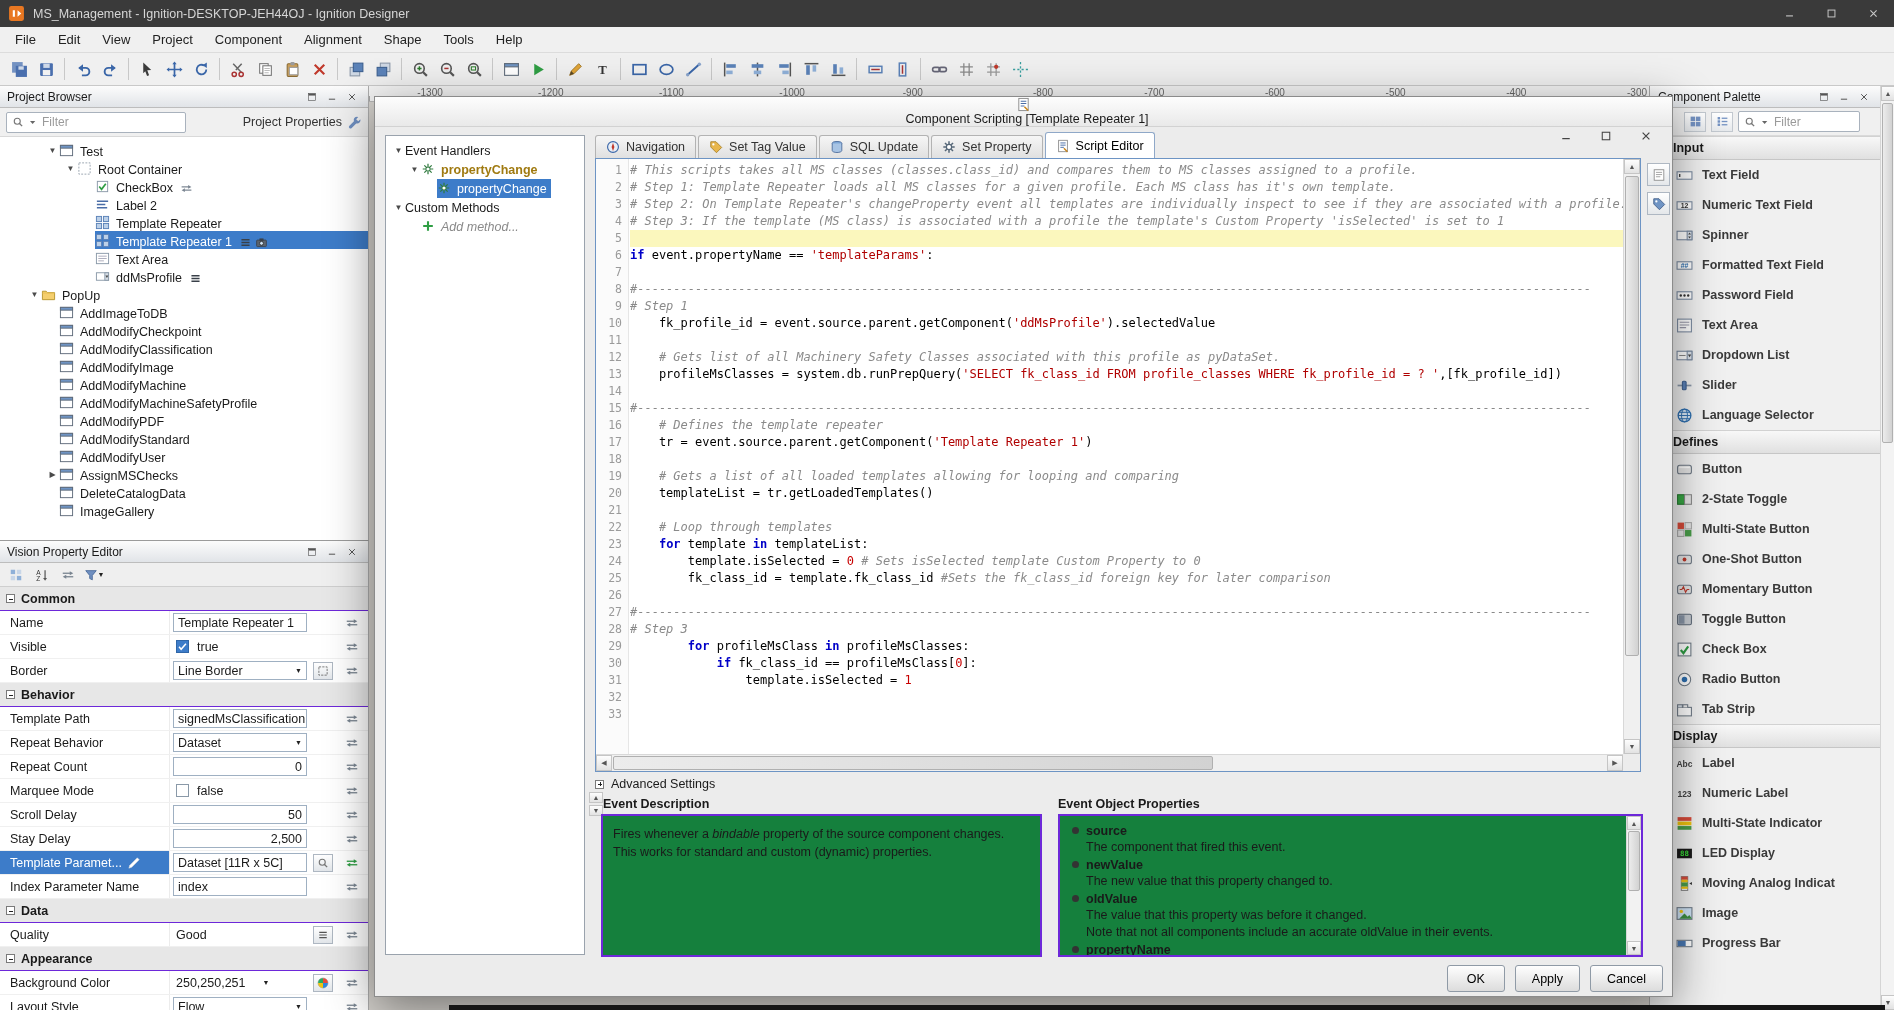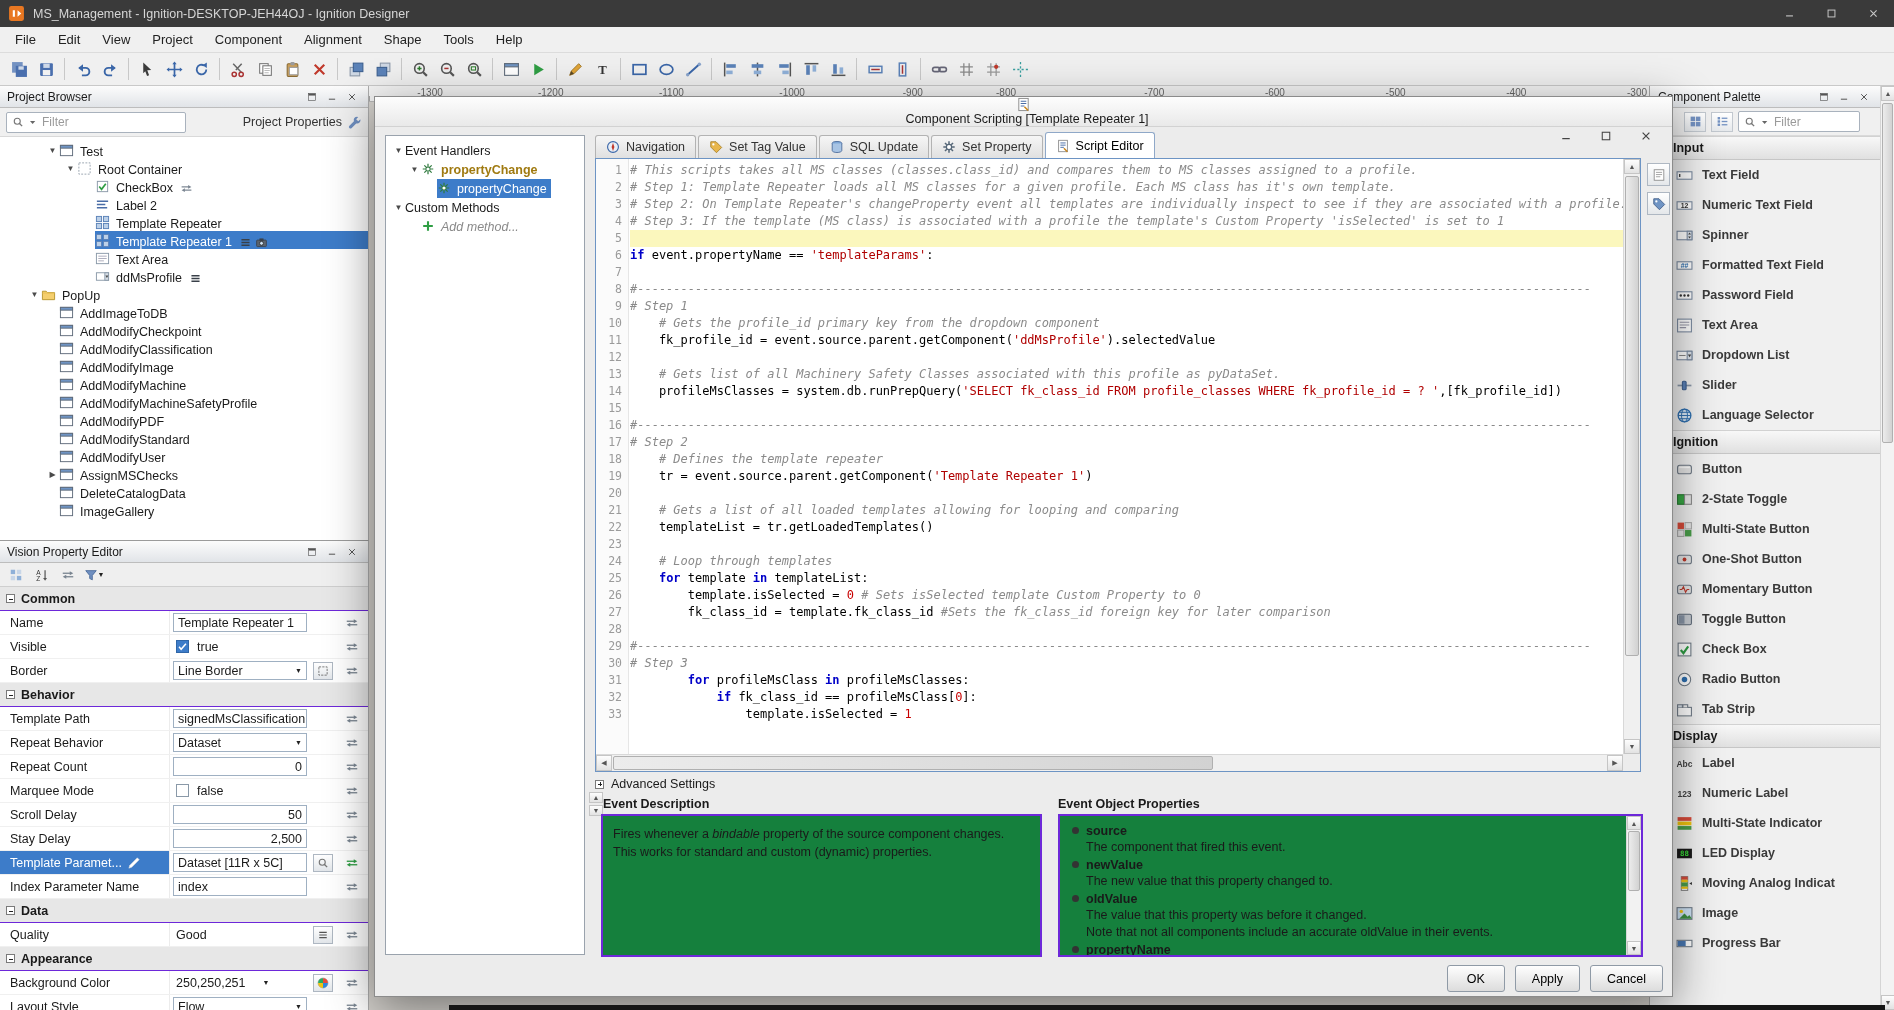--- a/index.html
+++ b/index.html
@@ -429,21 +429,21 @@
       </div>
     </div>
 
   <div id="ruler">
     <div id="ruler-nums">
         <span class="ruler-num" style="left:61px">-1300</span>
         <span class="ruler-num" style="left:181.7px">-1200</span>
         <span class="ruler-num" style="left:302.4px">-1100</span>
         <span class="ruler-num" style="left:423.1px">-1000</span>
         <span class="ruler-num" style="left:543.8px">-900</span>
-        <span class="ruler-num" style="left:637px">-800</span>
+        <span class="ruler-num" style="left:674px">-800</span>
         <span class="ruler-num" style="left:785.2px">-700</span>
         <span class="ruler-num" style="left:905.9px">-600</span>
         <span class="ruler-num" style="left:1026.6px">-500</span>
         <span class="ruler-num" style="left:1147.3px">-400</span>
         <span class="ruler-num" style="left:1268px">-300</span>
         <span class="ruler-num" style="left:1388.7px">-200</span>
         <span class="ruler-num" style="left:1509.4px">-100</span>
       </div>
     <div class="ticks"></div>
   </div>
@@ -1347,21 +1347,21 @@
             <svg viewBox="0 0 16 16" xmlns="http://www.w3.org/2000/svg">
               <circle cx="8" cy="8" r="6" fill="#dcebf8" stroke="#2e6fb0" stroke-width="1.2"></circle>
               <ellipse cx="8" cy="8" rx="2.8" ry="6" fill="none" stroke="#2e6fb0" stroke-width="0.9"></ellipse>
               <path d="M2 8h12M3 5h10M3 11h10" stroke="#2e6fb0" stroke-width="0.9"></path>
             </svg>
           </span>
           <span>Language Selector</span>
         </div>
         <div class="pal-section-h">
           <span class="bm"></span>
-          <span>Ignition</span>
+          <span>Defines</span>
         </div>
         <div class="pal-item">
           <span class="icon">
             <svg viewBox="0 0 16 16" xmlns="http://www.w3.org/2000/svg">
               <rect x="1.5" y="4" width="13" height="8" rx="2" fill="#e6e6e6" stroke="#6f7a86"></rect>
               <path d="M3 6h10" stroke="#fff" stroke-width="1.4"></path>
             </svg>
           </span>
           <span>Button</span>
         </div>
@@ -1691,28 +1691,26 @@
       <div id="code">
           <div class="code-line"><span class="tk-c"># This scripts takes all MS classes (classes.class_id) and compares them to MS classes assigned to a profile.</span></div>
           <div class="code-line"><span class="tk-c"># Step 1: Template Repeater loads all MS classes for a given profile. Each MS class has it's own template.</span></div>
           <div class="code-line"><span class="tk-c"># Step 2: On Template Repeater's changeProperty event all templates are individually inspect to see if they are associated with a profile.</span></div>
           <div class="code-line"><span class="tk-c"># Step 3: If the template (MS class) is associated with a profile the template's Custom Property 'isSelected' is set to 1</span></div>
           <div class="code-line hl"></div>
           <div class="code-line"><span class="tk-k">if</span><span class="tk-p"> event.propertyName == </span><span class="tk-s">'templateParams'</span><span class="tk-p">:</span></div>
           <div class="code-line"></div>
           <div class="code-line"><span class="tk-c">#------------------------------------------------------------------------------------------------------------------------------------</span></div>
           <div class="code-line"><span class="tk-c"># Step 1</span></div>
-          <div class="code-line"><span class="tk-c">    # Gets the profile_id primary key from the dropdown component</span></div>
           <div class="code-line"><span class="tk-p">    fk_profile_id = event.source.parent.getComponent(</span><span class="tk-s">'ddMsProfile'</span><span class="tk-p">).selectedValue</span></div>
           <div class="code-line"></div>
           <div class="code-line"><span class="tk-c">    # Gets list of all Machinery Safety Classes associated with this profile as pyDataSet.</span></div>
           <div class="code-line"><span class="tk-p">    profileMsClasses = system.db.runPrepQuery(</span><span class="tk-s">'SELECT fk_class_id FROM profile_classes WHERE fk_profile_id = ? '</span><span class="tk-p">,[fk_profile_id])</span></div>
           <div class="code-line"></div>
           <div class="code-line"><span class="tk-c">#------------------------------------------------------------------------------------------------------------------------------------</span></div>
-          <div class="code-line"><span class="tk-c"># Step 2</span></div>
           <div class="code-line"><span class="tk-c">    # Defines the template repeater</span></div>
           <div class="code-line"><span class="tk-p">    tr = event.source.parent.getComponent(</span><span class="tk-s">'Template Repeater 1'</span><span class="tk-p">)</span></div>
           <div class="code-line"></div>
           <div class="code-line"><span class="tk-c">    # Gets a list of all loaded templates allowing for looping and comparing</span></div>
           <div class="code-line"><span class="tk-p">    templateList = tr.getLoadedTemplates()</span></div>
           <div class="code-line"></div>
           <div class="code-line"><span class="tk-c">    # Loop through templates</span></div>
           <div class="code-line"><span class="tk-p">    </span><span class="tk-k">for</span><span class="tk-p"> template </span><span class="tk-k">in</span><span class="tk-p"> templateList:</span></div>
           <div class="code-line"><span class="tk-p">        template.isSelected = </span><span class="tk-n">0</span><span class="tk-p"> </span><span class="tk-c"># Sets isSelected template Custom Property to 0</span></div>
           <div class="code-line"><span class="tk-p">        fk_class_id = template.fk_class_id </span><span class="tk-c">#Sets the fk_class_id foreign key for later comparison</span></div>

